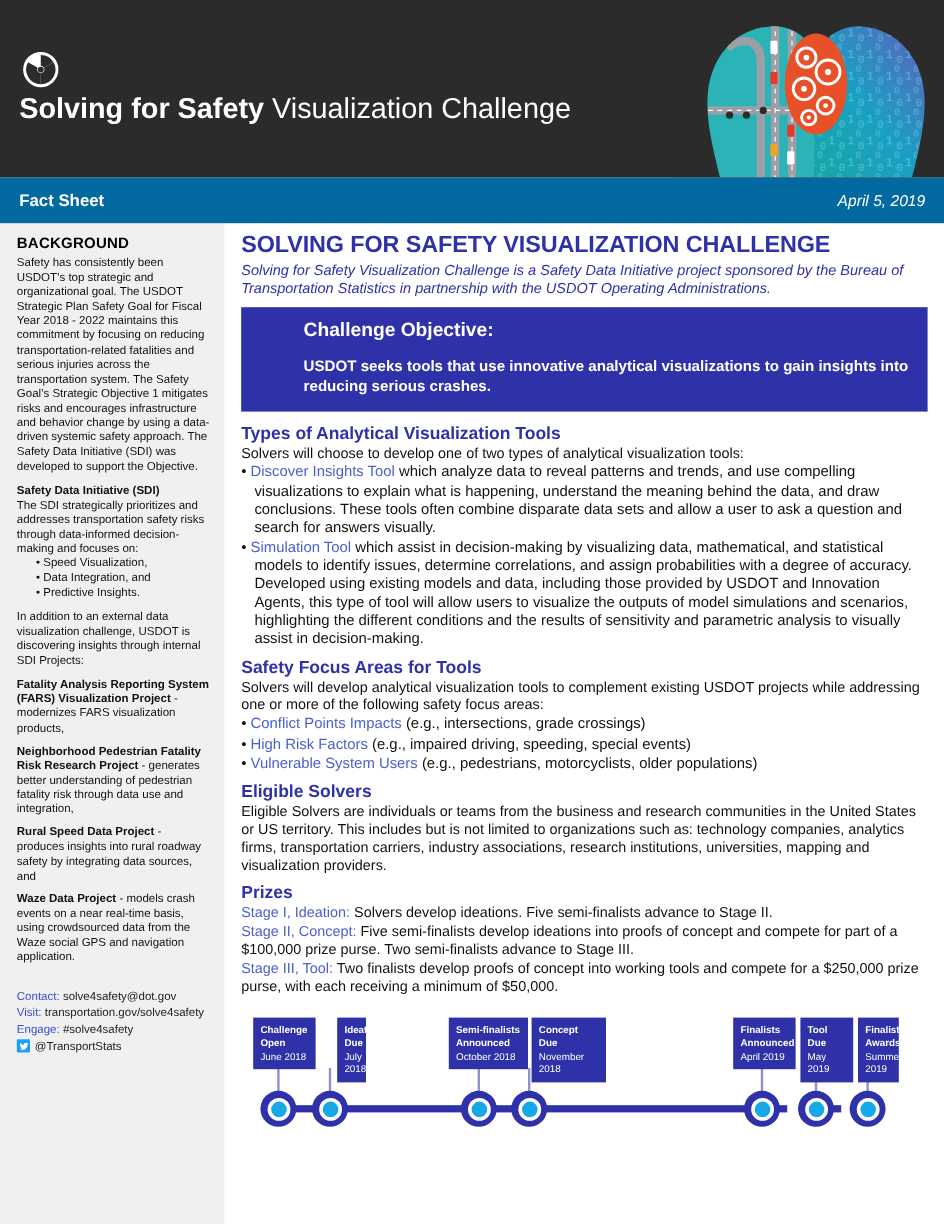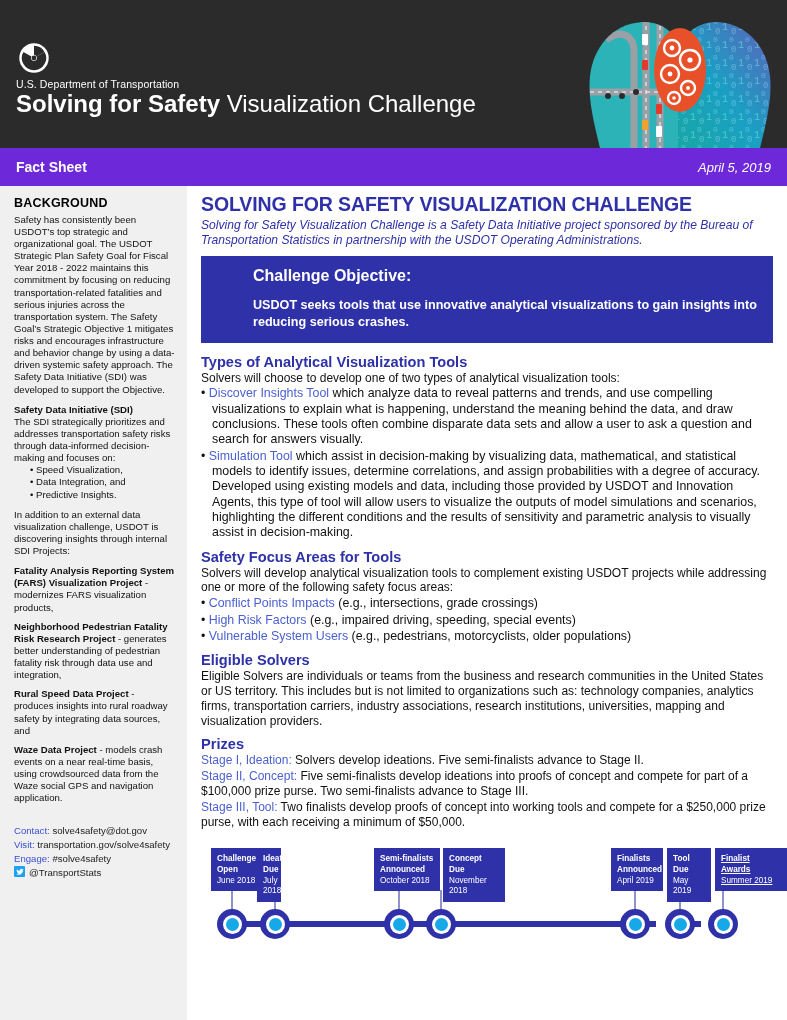--- a/index.html
+++ b/index.html
@@ -42,21 +42,21 @@
   .head-art {
     position: absolute;
     right: 0; top: 0;
     width: 227px; height: 148px;
   }
 
   
   .bar {
     position: relative;
     height: 38px;
-    background: #6d28d9;
+    background: #0369a1;
     display: flex;
     align-items: center;
     justify-content: space-between;
     padding: 0 16px;
   }
   .bar-title {
     color: #fff; font-weight: bold; font-size: 14px;
   }
   .bar-date {
     color: #fff; font-style: italic; font-size: 13px;
@@ -186,21 +186,20 @@
 
   <div class="header">
     <div class="dot-brand">
       <svg class="dot-logo" viewBox="0 0 100 100">
         <circle cx="50" cy="50" r="46" fill="#ffffff"></circle>
         <path d="M50 12 a38 38 0 0 1 33 19 l-25 14 a9 9 0 0 0 -8 -5 z" fill="#2b2b2b"></path>
         <path d="M83 31 a38 38 0 0 1 -33 57 l0 -29 a9 9 0 0 0 8 -14 z" fill="#2b2b2b"></path>
         <path d="M50 88 a38 38 0 0 1 -33 -57 l25 14 a9 9 0 0 0 8 14 z" fill="#2b2b2b"></path>
         <circle cx="50" cy="50" r="7.5" fill="#2b2b2b"></circle>
       </svg>
-      <div class="dot-agency">U.S. Department of Transportation</div>
       <div class="dot-title">
         <b>Solving for Safety</b><span> Visualization Challenge</span>
       </div>
     </div>
 
     <svg class="head-art" viewBox="0 0 227 148">
       <defs>
         <linearGradient id="gR" x1="0" y1="1" x2="1" y2="0">
           <stop offset="0" stop-color="#17a8a0"></stop>
           <stop offset="0.45" stop-color="#1a9fc4"></stop>
@@ -359,21 +358,21 @@
         <div class="tl-stem" style="left:239px;"></div>
         <div class="tl-stem" style="left:433px;"></div>
         <div class="tl-stem" style="left:478px;"></div>
         <div class="tl-stem" style="left:521px;"></div>
 
         <div class="tl-card" style="left:10px;  width:52px;">
           <div class="l1">Challenge</div>
           <div class="l2">Open</div>
           <div class="l3">June 2018</div>
         </div>
-        <div class="tl-card" style="left:56px;  width:24px;">
+        <div class="tl-card" style="left:80px;  width:24px;">
           <div class="l1">Ideation</div>
           <div class="l2">Due</div>
           <div class="l3">July 2018</div>
         </div>
         <div class="tl-card" style="left:173px; width:66px;">
           <div class="l1">Semi-finalists</div>
           <div class="l2">Announced</div>
           <div class="l3">October 2018</div>
         </div>
         <div class="tl-card" style="left:242px; width:62px;">
@@ -384,21 +383,21 @@
         <div class="tl-card" style="left:410px; width:52px;">
           <div class="l1">Finalists</div>
           <div class="l2">Announced</div>
           <div class="l3">April 2019</div>
         </div>
         <div class="tl-card" style="left:466px; width:44px;">
           <div class="l1">Tool</div>
           <div class="l2">Due</div>
           <div class="l3">May 2019</div>
         </div>
-        <div class="tl-card" style="left:514px; width:72px;text-decoration:underline;">
+        <div class="tl-card" style="left:514px; width:34px;">
           <div class="l1">Finalist</div>
           <div class="l2">Awards</div>
           <div class="l3">Summer 2019</div>
         </div>
 
         <div class="tl-node" style="left:16px;">
             <i>
               <b></b>
             </i>
           </div>

